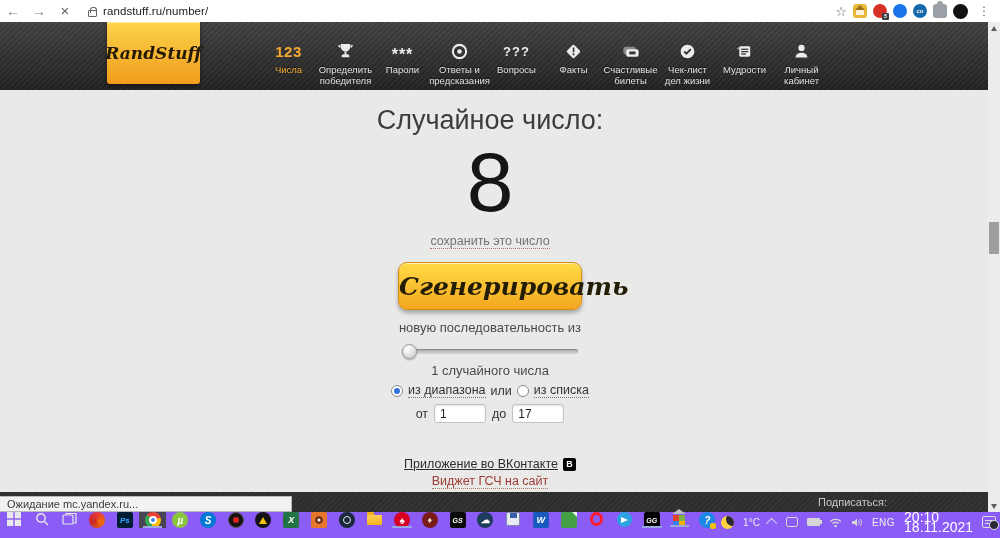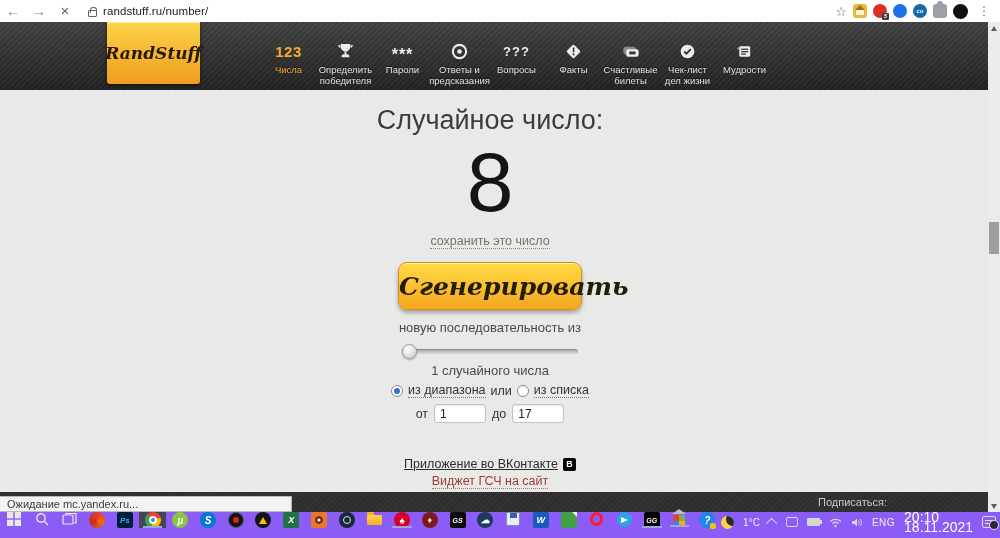--- a/index.html
+++ b/index.html
@@ -297,20 +297,29 @@
         <svg width="19" height="19" viewBox="0 0 20 20">
             <rect x="4.5" y="4.5" width="11.5" height="11" rx="1.5"></rect>
             <rect x="6.5" y="7" width="7.5" height="1.3" fill="#333"></rect>
             <rect x="6.5" y="9.5" width="7.5" height="1.3" fill="#333"></rect>
             <rect x="6.5" y="12" width="5" height="1.3" fill="#333"></rect>
             <path d="M4.5 5.5c-1.6 0-2.4 1-2.2 2.2h2.2z" opacity=".6"></path>
           </svg>
       </span>
       <span class="nlabel">Мудрости</span>
     </div>
+    <div class="nitem" data-name="nav-item-account">
+      <span class="nico" data-name="person-icon">
+        <svg width="19" height="19" viewBox="0 0 20 20">
+            <circle cx="10" cy="6.3" r="3.3"></circle>
+            <path d="M3.8 16.2c0-3.4 2.8-5 6.2-5s6.2 1.6 6.2 5z"></path>
+          </svg>
+      </span>
+      <span class="nlabel">Личный кабинет</span>
+    </div>
   </div>
 </div>
 
 <div id="page" data-name="page-content">
   <div id="pg-title" data-name="page-title">Случайное число:</div>
   <div id="pg-number" data-name="random-number">8</div>
   <div><span class="savelink" data-name="save-number-link">сохранить это число</span></div>
   <button id="genbtn" data-name="generate-button">Сгенерировать</button>
   <div class="seqlabel" data-name="sequence-label">новую последовательность из</div>
   <div id="slider" data-name="count-slider">

